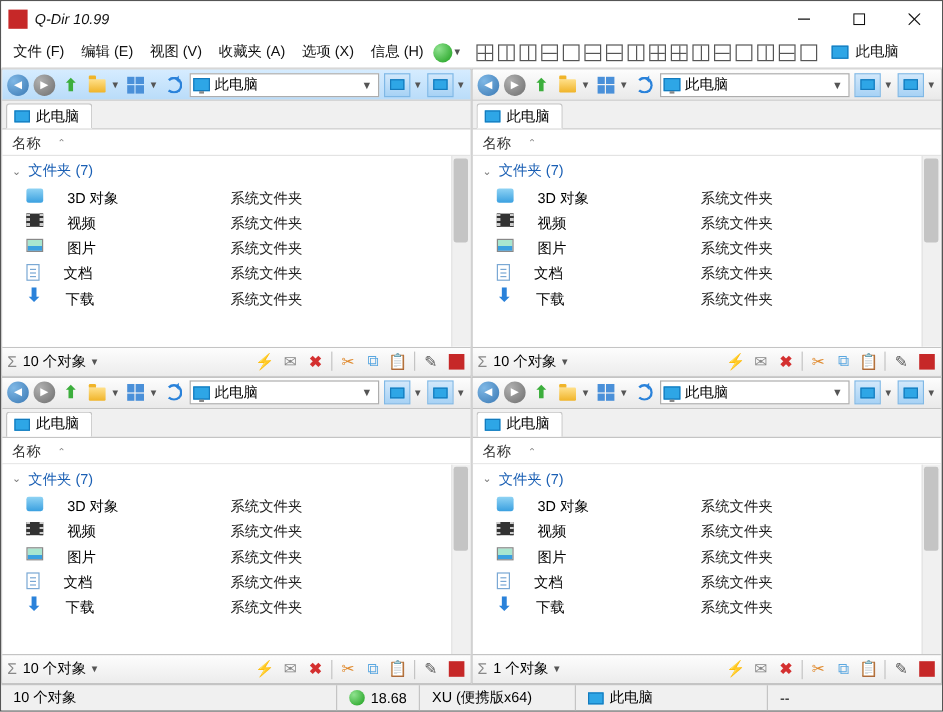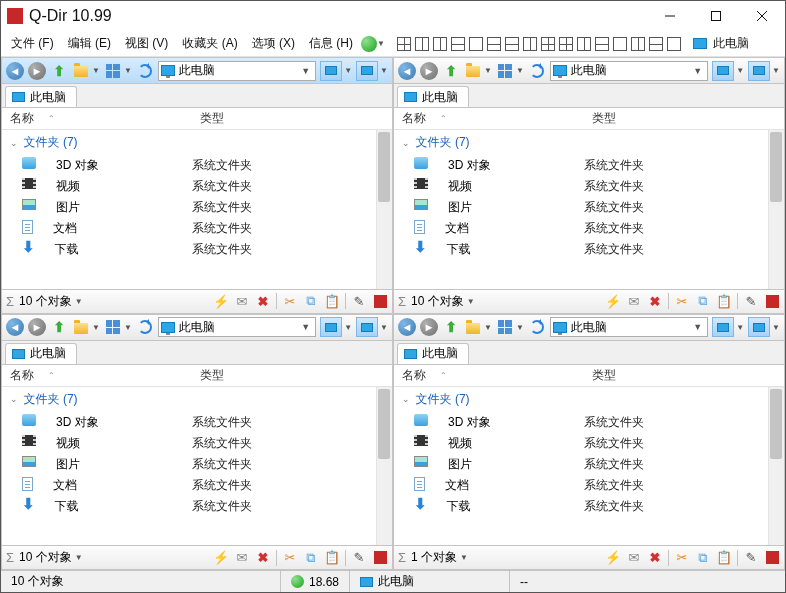--- a/index.html
+++ b/index.html
@@ -1,19 +1,19 @@
 <!DOCTYPE html>
 <html><head>
 <meta charset="utf-8">
 <style>
 * { margin:0; padding:0; box-sizing:border-box; font-family:"Segoe UI","Microsoft YaHei",sans-serif; font-size:12px; }
 body { background:#fff; width:786px; height:593px; overflow:hidden; border:1px solid #555; display:flex; flex-direction:column; }
 .titlebar { height:30px; display:flex; align-items:center; background:#fff; }
 .titlebar .app-icon { width:16px; height:16px; margin:0 6px; background:#c62828; display:inline-block; }
-.titlebar .title { flex:1; font-size:16px; color:#111; }
+.titlebar .title { flex:1; font-size:12px; color:#111;font-style:italic; }
 .titlebar .winbtn { width:46px; height:30px; display:flex; align-items:center; justify-content:center; color:#111; }
 .menubar { height:26px; display:flex; align-items:center; background:#fff; padding:0 4px; gap:2px; border-bottom:1px solid #e3e3e3; }
 .menubar .mi { padding:3px 6px; white-space:nowrap; color:#111; }
 .menubar .globe { width:16px; height:16px; border-radius:50%; background:radial-gradient(circle at 30% 30%, #8fe28f, #1a9e1a); }
 .menubar .spacer { width:8px; }
 .layout-icons { display:flex; gap:4px; align-items:center; flex-wrap:nowrap; }
 .layout-icons .lic { width:14px; height:14px; border:1px solid #555; background:#fff; position:relative; }
 .layout-icons .lic::before, .layout-icons .lic::after { content:""; position:absolute; background:#555; }
 .lic.v::before { left:50%; top:0; bottom:0; width:1px; }
 .lic.h::before { top:50%; left:0; right:0; height:1px; }
@@ -36,21 +36,21 @@
 .refresh::after { content:""; position:absolute; top:-3px; left:3px; border:3px solid transparent; border-right-color:#2a82da; }
 .addr { flex:1; height:20px; border:1px solid #adadad; background:#fff; display:flex; align-items:center; padding:0 2px; gap:4px; }
 .addr .monitor { width:14px; height:11px; background:#2ea6e6; border:1px solid #147bbd; position:relative; }
 .addr .monitor::after { content:""; position:absolute; bottom:-3px; left:4px; width:4px; height:2px; background:#888; }
 .addr .sel-chev { margin-left:auto; font-size:9px; color:#555; padding:0 3px; }
 .mon-btn { width:22px; height:20px; background:linear-gradient(#d2e8fb,#a7d2f5); border:1px solid #7fb8e6; display:flex; align-items:center; justify-content:center; }
 .mon-btn .monitor { width:12px; height:9px; background:#2ea6e6; border:1px solid #147bbd; }
 .tabbar { height:24px; display:flex; align-items:flex-end; background:#f0f0f0; border-bottom:1px solid #c4c4c4; padding:0 3px; }
 .tab { height:21px; border:1px solid #c4c4c4; border-bottom:none; background:#fff; padding:0 10px 0 6px; display:flex; align-items:center; gap:5px; border-radius:3px 3px 0 0; }
 .tab .monitor { width:13px; height:10px; background:#2ea6e6; border:1px solid #147bbd; }
-.listhdr { height:22px; display:flex; background:#fff; border-bottom:1px solid #e3e3e3; }
+.listhdr { height:22px; display:flex; background:#fff; border-bottom:1px solid #e3e3e3;flex-direction:column; }
 .listhdr .col { padding:3px 8px; color:#333; display:flex; align-items:center; gap:14px; }
 .listhdr .sort { font-size:8px; color:#888; }
 .listarea { flex:1; overflow:hidden; position:relative; background:#fff; }
 .listarea .scrollbar { position:absolute; right:0; top:0; bottom:0; width:16px; background:#f0f0f0; border-left:1px solid #e3e3e3; }
 .listarea .thumb { position:absolute; right:2px; top:2px; width:12px; height:70px; background:#c4c4c4; border-radius:2px; }
 .grp { padding:4px 8px; color:#1a5fb4; display:flex; align-items:center; gap:6px; }
 .grp .chv { font-size:9px; color:#7a7a7a; }
 .row { display:flex; padding:2px 0; }
 .row .c1 { width:190px; padding-left:20px; display:flex; gap:20px; }
 .row .c2 { color:#222; }
@@ -606,20 +606,23 @@
 </div>
 
 <div class="mainstatus">
   <div class="cell" style="width:280px">
       <span>10 个对象</span>
     </div>
   <div class="cell">
       <span class="globe"></span>
       <span>18.68</span>
     </div>
+  <div class="cell" style="width:130px">
+      <span>XU (便携版x64)</span>
+    </div>
   <div class="cell" style="width:160px">
       <span class="monitor"></span>
       <span>此电脑</span>
     </div>
   <div class="cell" style="flex:1;border-right:none">
       <span>--</span>
     </div>
 </div>
 
 </body></html>

